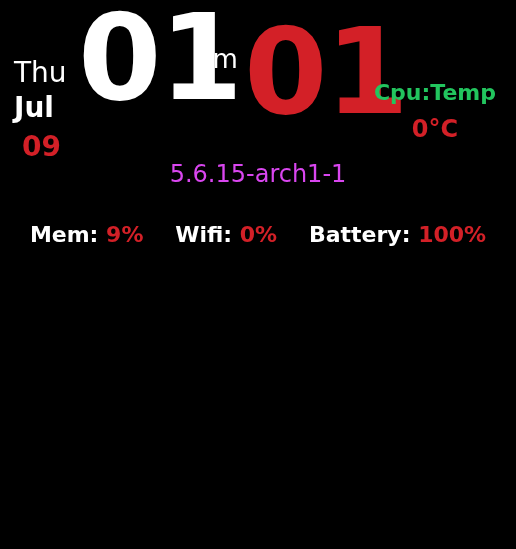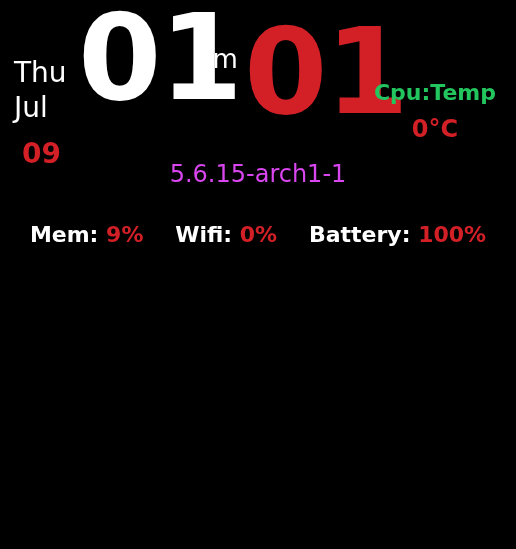--- a/index.html
+++ b/index.html
@@ -23,29 +23,29 @@
     left: 14px;
     top: 56px;
   }
   .day-of-week {
     font-size: 28px;
     font-weight: 400;
     color: #fff;
   }
   .month {
     font-size: 28px;
-    font-weight: 400;
+    font-weight: 700;
     color: #fff;
     margin-top: 2px;
   }
   .day-num {
     font-size: 28px;
     font-weight: 700;
     color: #d32027;
-    margin-top: 13px;
+    margin-top: 6px;
     margin-left: 8px;
   }
   .hour {
     position: absolute;
     left: 78px;
     top: -12px;
     font-size: 120px;
     font-weight: 700;
     color: #fff;
     letter-spacing: -2px;

